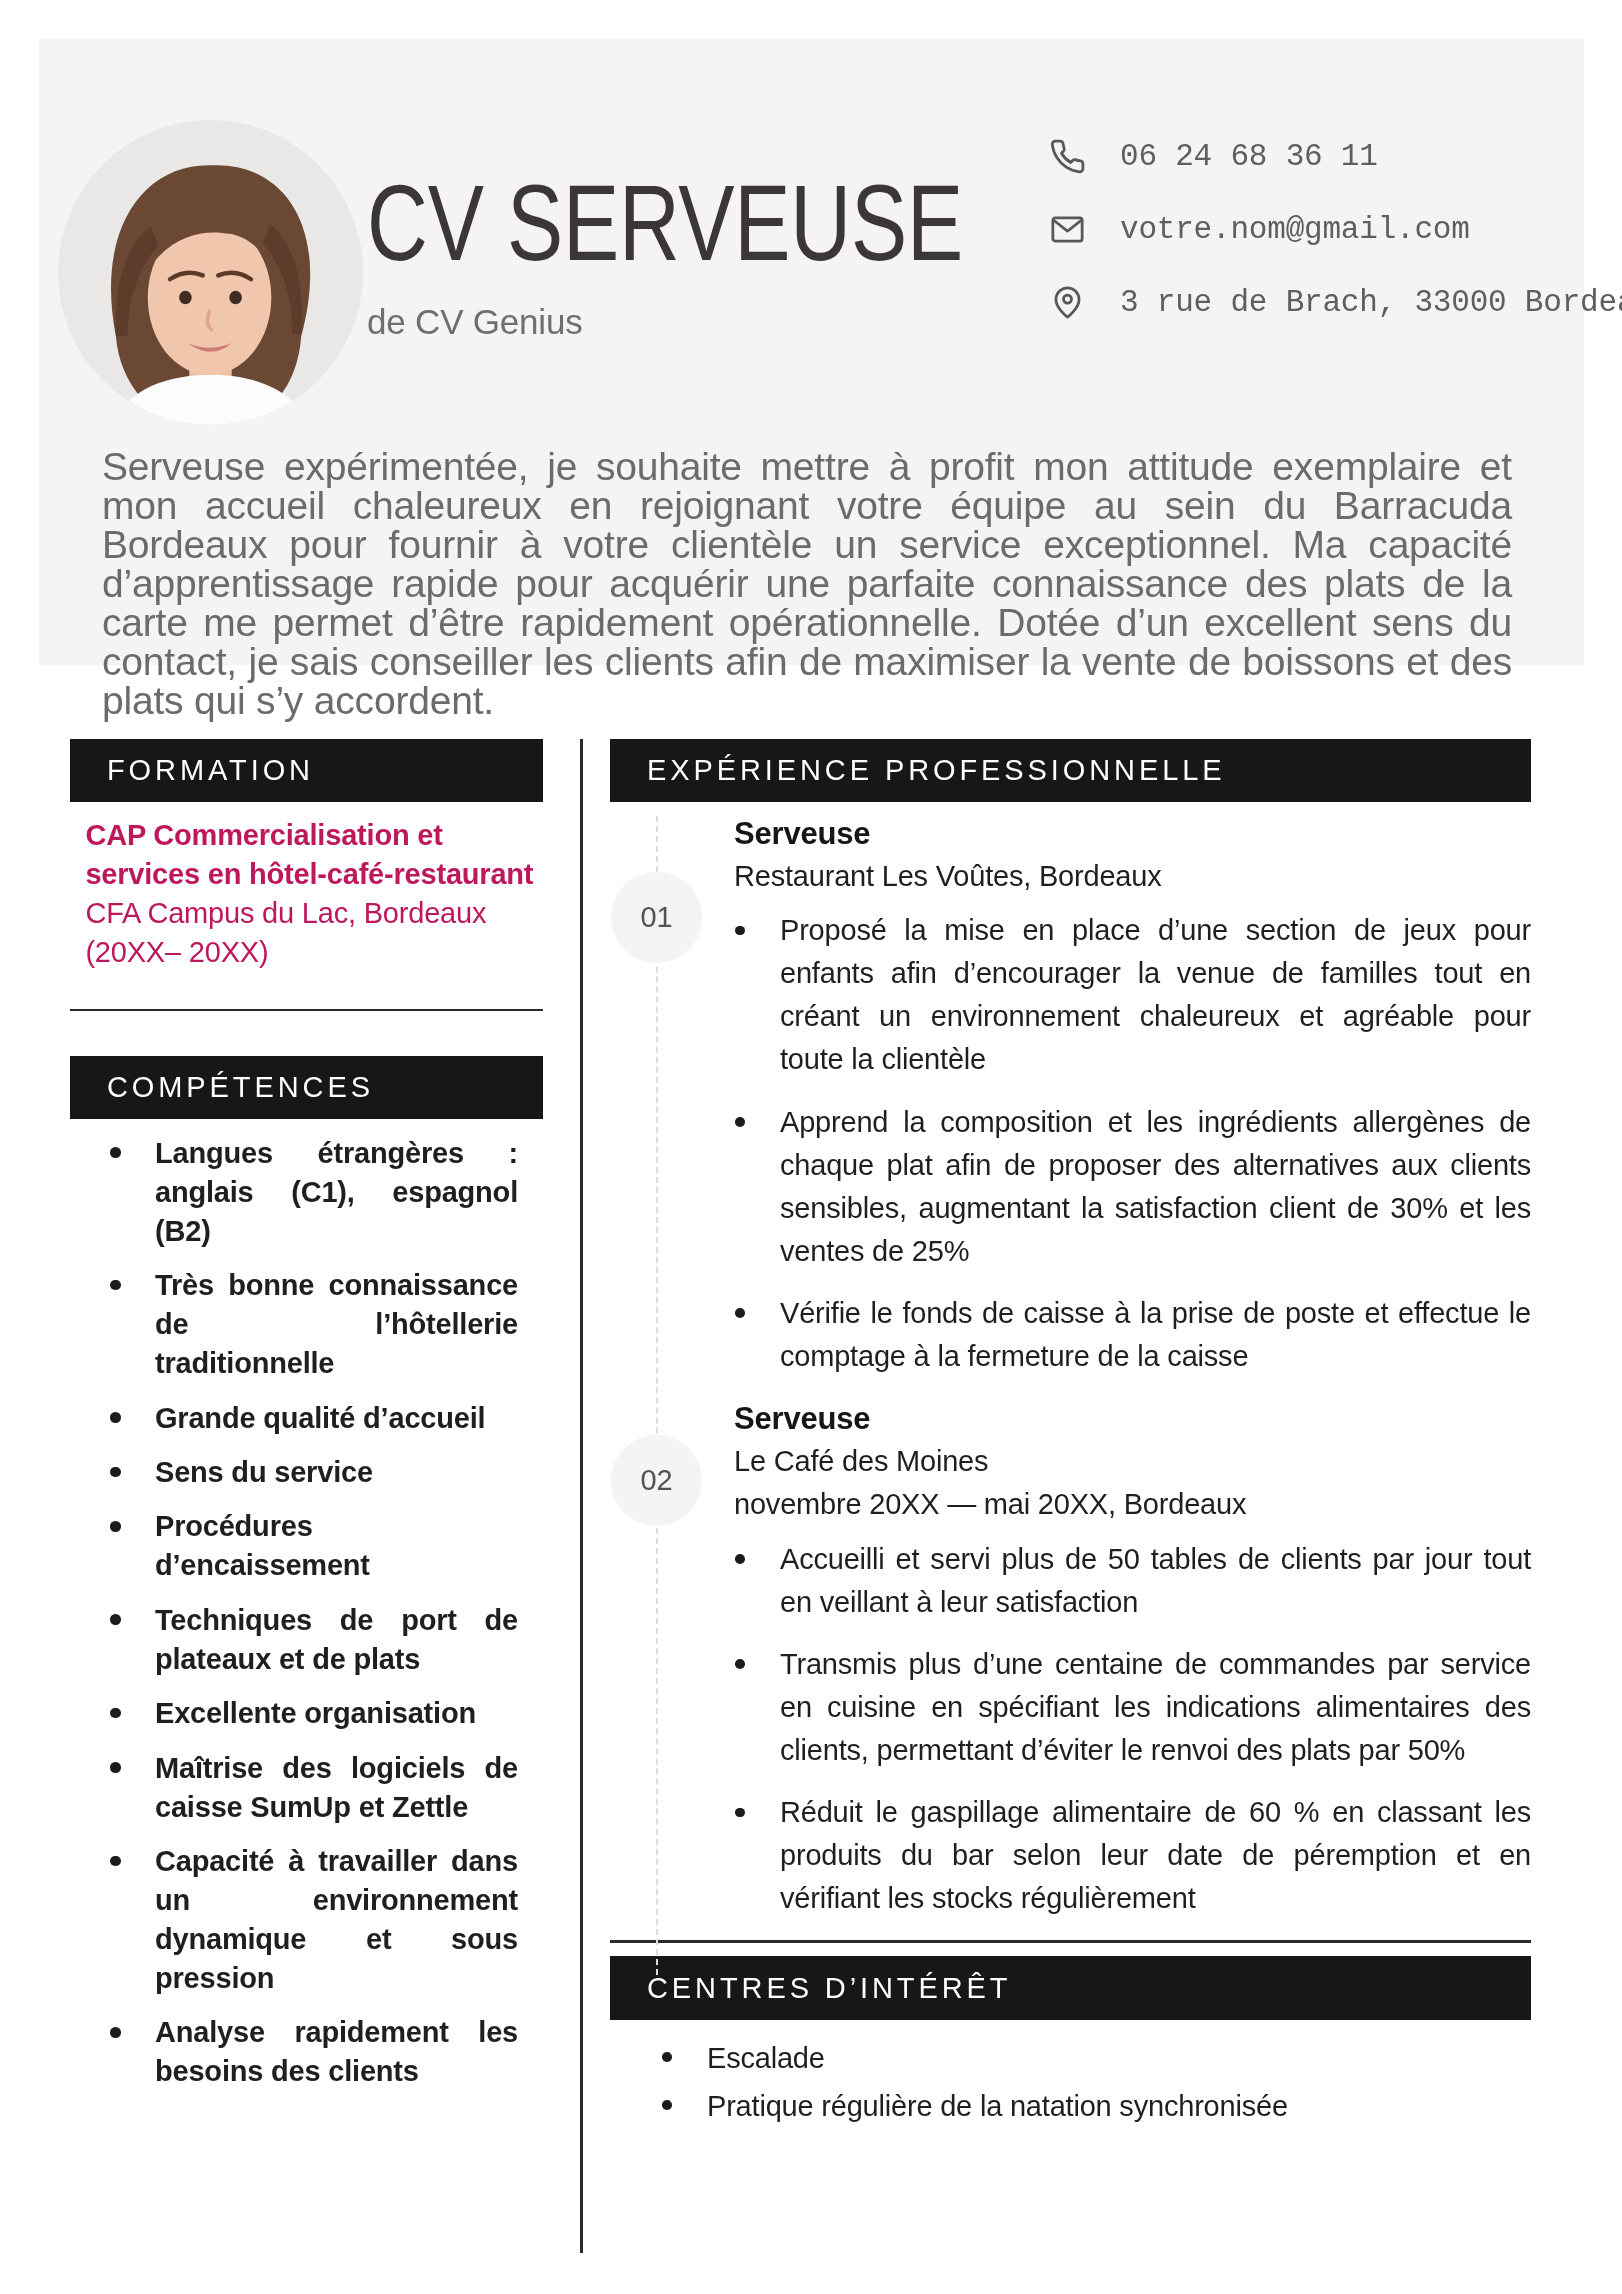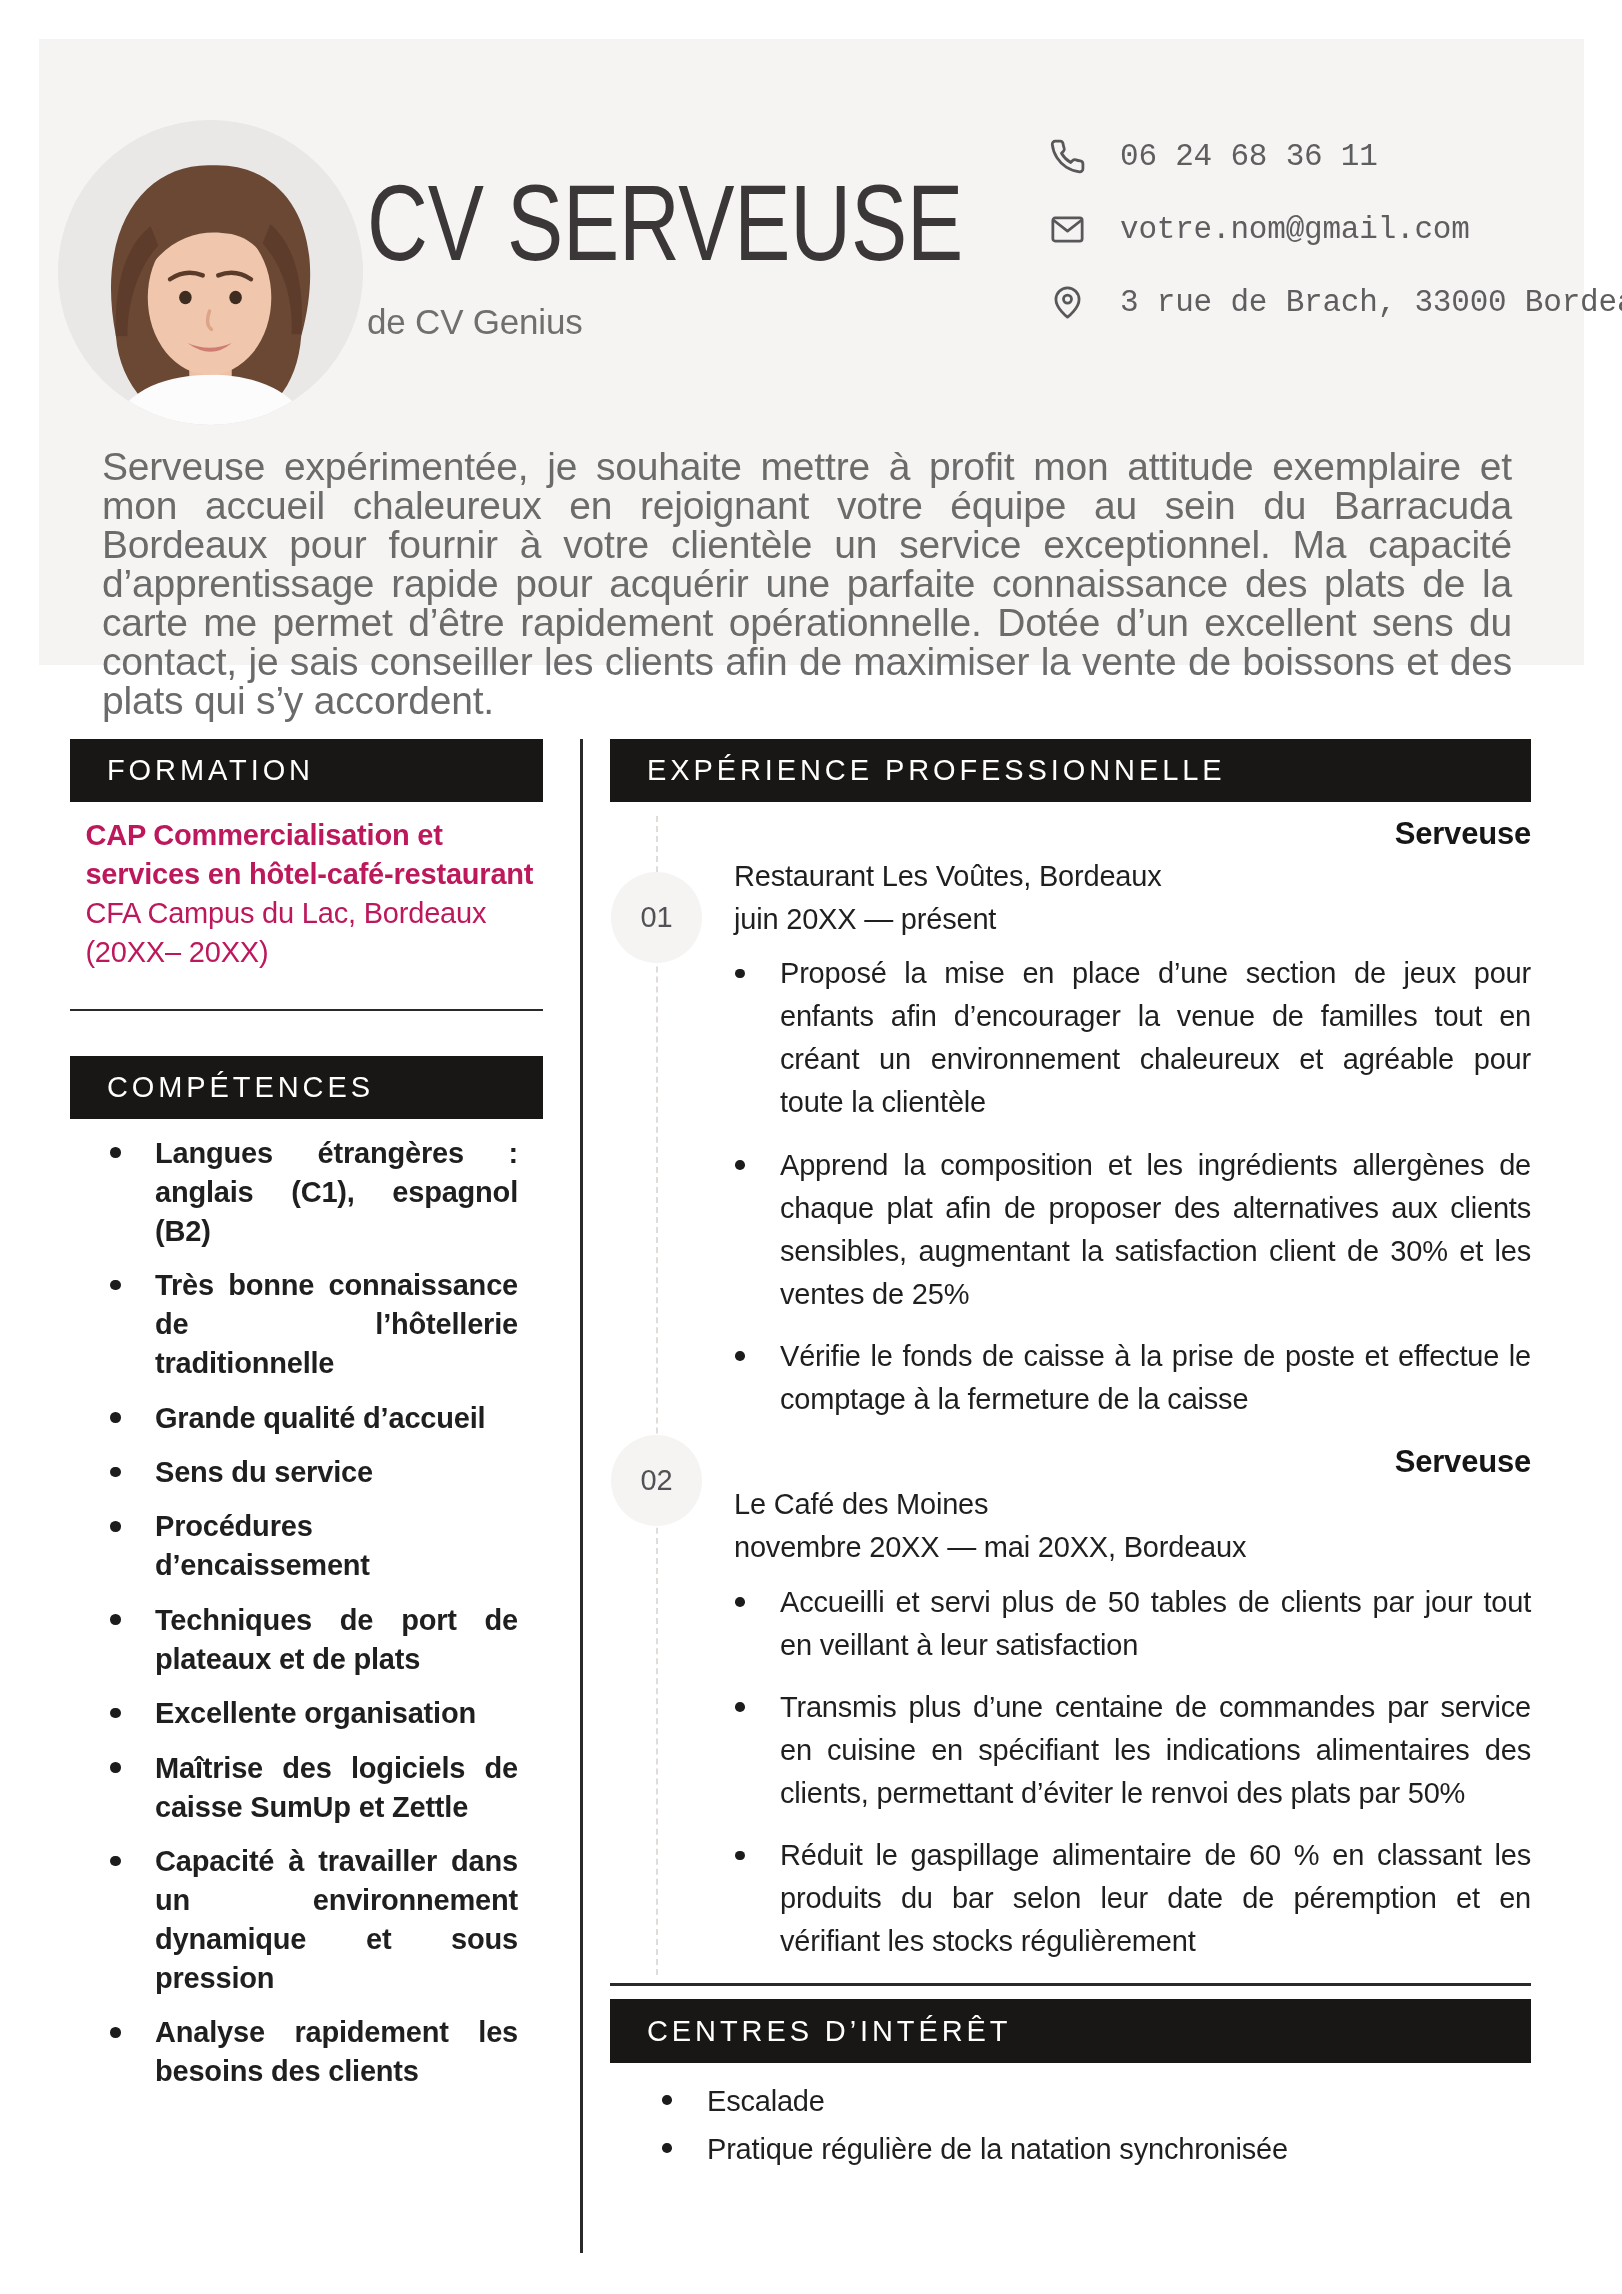--- a/index.html
+++ b/index.html
@@ -51,21 +51,21 @@
   }
   
   .timeline{position:absolute;left:46px;top:77px;height:1159px;border-left:2.9px dashed #dfdcd9;}
   .tl-circle{
     position:absolute;left:1px;width:91px;height:91px;border-radius:50%;background:#f5f4f2;
     color:#525256;font-size:29px;display:flex;align-items:center;justify-content:center;z-index:2;
   }
   .tl-circle.c1{top:133px;}
   .tl-circle.c2{top:696px;}
   .job-head{margin:9.7px 0 0 124px;font-size:29px;line-height:43px;}
-  .job-head .job-title{font-weight:bold;font-size:31px;color:#161616;text-align:right;}
+  .job-head .job-title{font-weight:bold;font-size:31px;color:#161616;}
   .job-head.second{margin-top:19.3px;}
   ul.jbullets{list-style:none;margin:11.6px 0 0 0;padding:0 0 0 170px;}
   ul.jbullets li{
     position:relative;font-size:29px;line-height:43px;margin-bottom:19.3px;
     text-align:justify;max-width:751px;
   }
   ul.jbullets li::before{
     content:"";position:absolute;left:-45px;top:16.4px;width:9.7px;height:9.7px;border-radius:50%;background:#1c1c1c;
   }
   .rule{margin-top:7.7px;border-top:3.9px solid #2c2a29;width:100%;}
@@ -183,21 +183,20 @@
 <div class="col-right">
   <div class="bar">EXPÉRIENCE PROFESSIONNELLE</div>
 
   <div class="timeline"></div>
   <div class="tl-circle c1">01</div>
   <div class="tl-circle c2">02</div>
 
   <div class="job-head">
     <div class="job-title">Serveuse</div>
     <div>Restaurant Les Voûtes, Bordeaux</div>
-    <div>juin 20XX — présent</div>
   </div>
   <ul class="jbullets">
     <li>Proposé la mise en place d’une section de jeux pour enfants afin d’encourager la venue de familles tout en créant un environnement chaleureux et agréable pour toute la clientèle</li>
     <li>Apprend la composition et les ingrédients allergènes de chaque plat afin de proposer des alternatives aux clients sensibles, augmentant la satisfaction client de 30% et les ventes de 25%</li>
     <li>Vérifie le fonds de caisse à la prise de poste et effectue le comptage à la fermeture de la caisse</li>
   </ul>
 
   <div class="job-head second">
     <div class="job-title">Serveuse</div>
     <div>Le Café des Moines</div>

